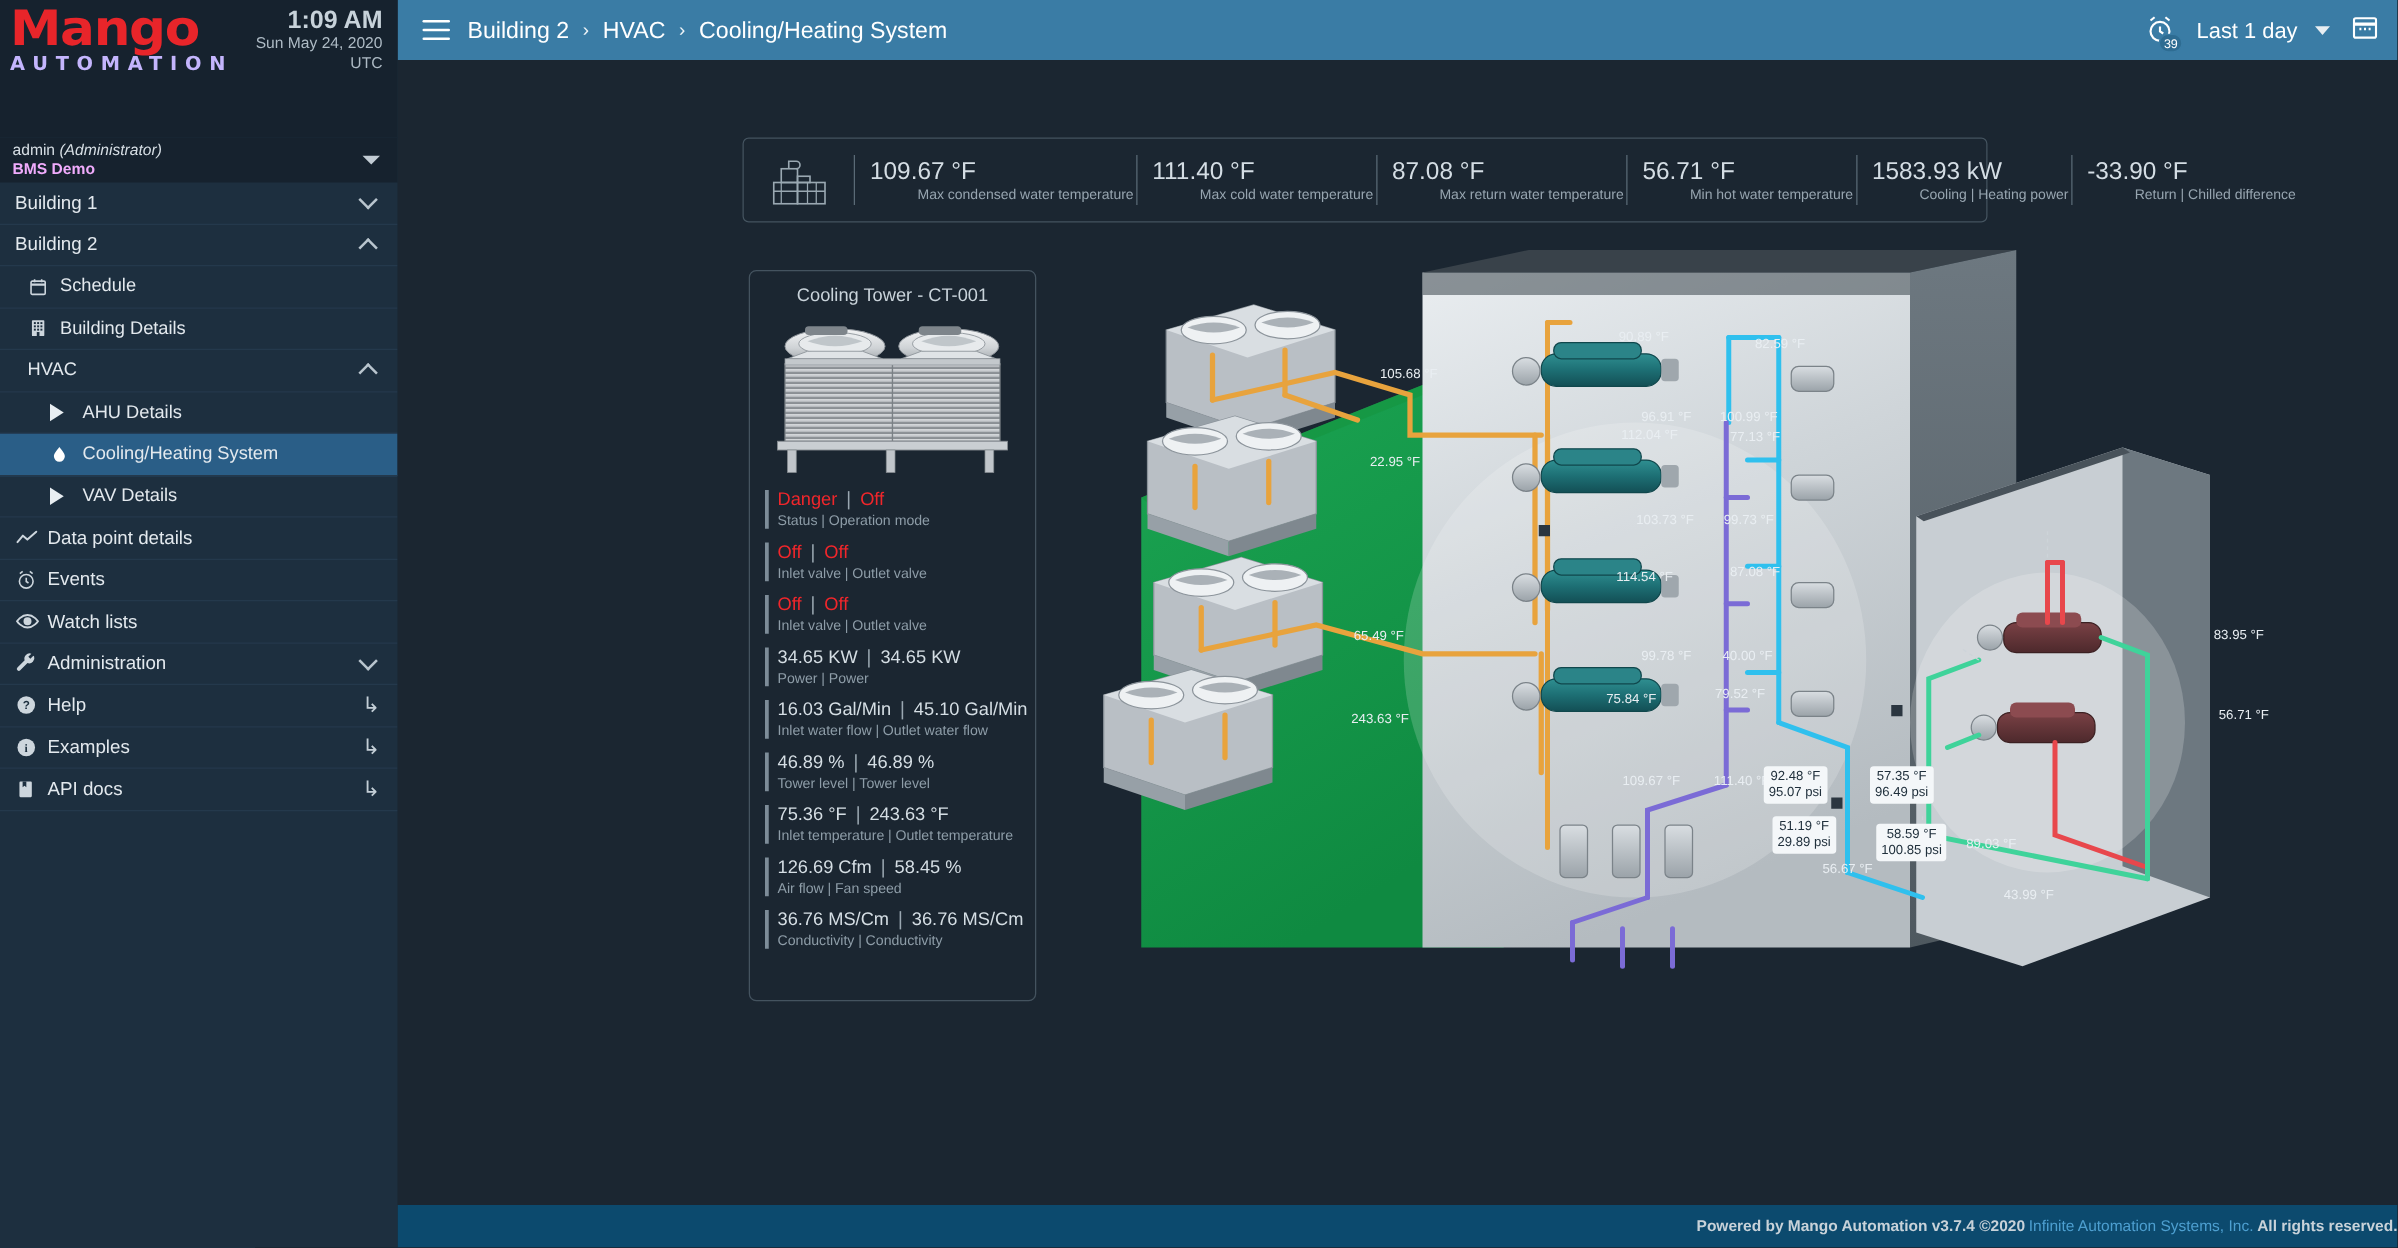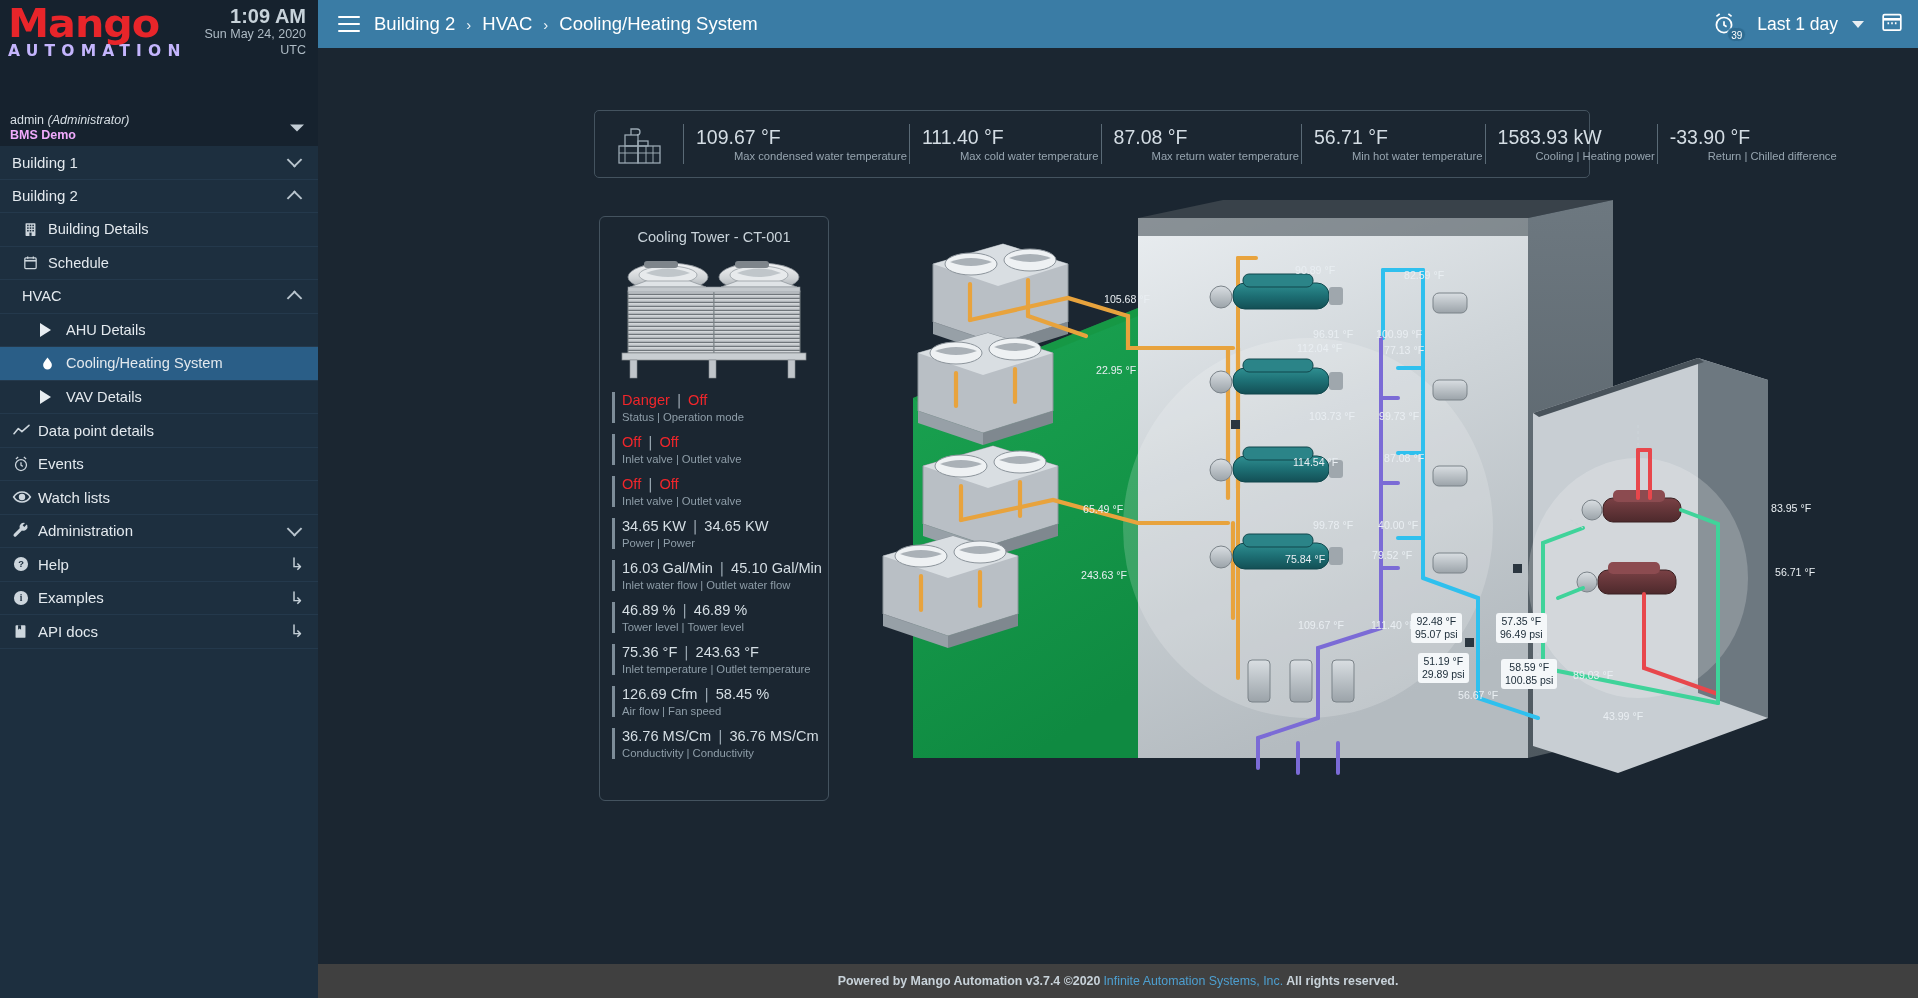--- a/index.html
+++ b/index.html
@@ -108,21 +108,21 @@
     height: 48px; background: #3a7ca5;
     display: flex; align-items: center;
     padding: 0 14px 0 20px;
     flex: 0 0 48px;
   }
   .hamburger { width: 22px; height: 16px; display: flex; flex-direction: column; justify-content: space-between; margin-right: 14px; cursor: pointer; }
   .hamburger span { display: block; height: 2px; background: #ffffff; border-radius: 1px; }
   .crumbs { display: flex; align-items: center; color: #ffffff; font-size: 18.5px; }
   .crumbs .sep { margin: 0 11px; font-size: 15px; opacity: .92; }
   .topbar-right { margin-left: auto; display: flex; align-items: center; gap: 16px; }
-  .alarm-wrap { position: relative; width: 30px; height: 30px; display: flex; align-items: center; justify-content: flex-start; }
+  .alarm-wrap { position: relative; width: 30px; height: 30px; display: flex; align-items: center; justify-content: flex-end; }
   .badge {
     position: absolute; right: -5px; bottom: -3px;
     background: #2e6c92; color: #ffffff;
     font-size: 10px; border-radius: 9px;
     min-width: 18px; height: 15px; line-height: 15px; text-align: center;
     padding: 0 3px; border: 1px solid #3a7ca5;
   }
   .range { display: flex; align-items: center; color: #fff; font-size: 17.5px; gap: 14px; }
   .range .dcaret { width: 0; height: 0; border-left: 6px solid transparent; border-right: 6px solid transparent; border-top: 7px solid #e8eef2; }
   .cal-ico { color: #fff; }
@@ -185,22 +185,22 @@
   }
   .dchip {
     position: absolute; background: #f4f7f9; color: #20303c;
     border-radius: 3px; font-size: 10.5px; padding: 2px 4px; line-height: 13px;
     text-align: center; white-space: nowrap;
   }
 
   
   .footer {
     height: 34px; flex: 0 0 34px;
-    background: #404040;
-    display: flex; align-items: center; justify-content: center;
+    background: #0c4a6e;
+    display: flex; align-items: center; justify-content: flex-end;
     color: #c8d2d9; font-size: 12.4px;
   }
   .footer a { color: #4d9fd0; text-decoration: none; margin: 0 3px; }
   .footer b { font-weight: bold; }
 </style>
 </head>
 <body>
 
 <div class="app">
 
@@ -227,50 +227,50 @@
     </div>
 
     <nav class="nav" id="nav">
         <div class="nav-item lvl1">
           <span class="label">Building 1</span>
           <span class="chev down"></span>
         </div>
         <div class="nav-item lvl1">
           <span class="label">Building 2</span>
           <span class="chev up"></span>
+        </div>
+        <div class="nav-item lvl2">
+          <span class="nav-ico">
+            <svg width="17" height="17" viewBox="0 0 24 24" fill="none" stroke="#cdd6dd" stroke-width="1.8">
+              <rect x="4" y="5.5" width="16" height="15" rx="1.4"></rect>
+              <path d="M4 9.5h16" stroke-width="2.4"></path>
+              <path d="M8 3.4v3.4M16 3.4v3.4"></path>
+            </svg>
+          </span>
+          <span class="label">Schedule</span>
         </div>
         <div class="nav-item lvl2">
           <span class="nav-ico">
             <svg width="17" height="17" viewBox="0 0 24 24" fill="#cdd6dd">
               <rect x="5" y="3" width="14" height="18" rx="1"></rect>
               <g fill="#1d2f3f">
                 <rect x="7.2" y="5.2" width="2.2" height="2.2"></rect>
                 <rect x="10.9" y="5.2" width="2.2" height="2.2"></rect>
                 <rect x="14.6" y="5.2" width="2.2" height="2.2"></rect>
                 <rect x="7.2" y="8.9" width="2.2" height="2.2"></rect>
                 <rect x="10.9" y="8.9" width="2.2" height="2.2"></rect>
                 <rect x="14.6" y="8.9" width="2.2" height="2.2"></rect>
                 <rect x="7.2" y="12.6" width="2.2" height="2.2"></rect>
                 <rect x="10.9" y="12.6" width="2.2" height="2.2"></rect>
                 <rect x="14.6" y="12.6" width="2.2" height="2.2"></rect>
                 <rect x="10.5" y="16.4" width="3" height="4.6"></rect>
               </g>
             </svg>
           </span>
           <span class="label">Building Details</span>
-        </div>
-        <div class="nav-item lvl2">
-          <span class="nav-ico">
-            <svg width="17" height="17" viewBox="0 0 24 24" fill="none" stroke="#cdd6dd" stroke-width="1.8">
-              <rect x="4" y="5.5" width="16" height="15" rx="1.4"></rect>
-              <path d="M4 9.5h16" stroke-width="2.4"></path>
-              <path d="M8 3.4v3.4M16 3.4v3.4"></path>
-            </svg>
-          </span>
-          <span class="label">Schedule</span>
         </div>
         <div class="nav-item lvl2">
           <span class="label">HVAC</span>
           <span class="chev up"></span>
         </div>
         <div class="nav-item lvl3">
           <span class="nav-ico">
             <span class="tri"></span>
           </span>
           <span class="label">AHU Details</span>

